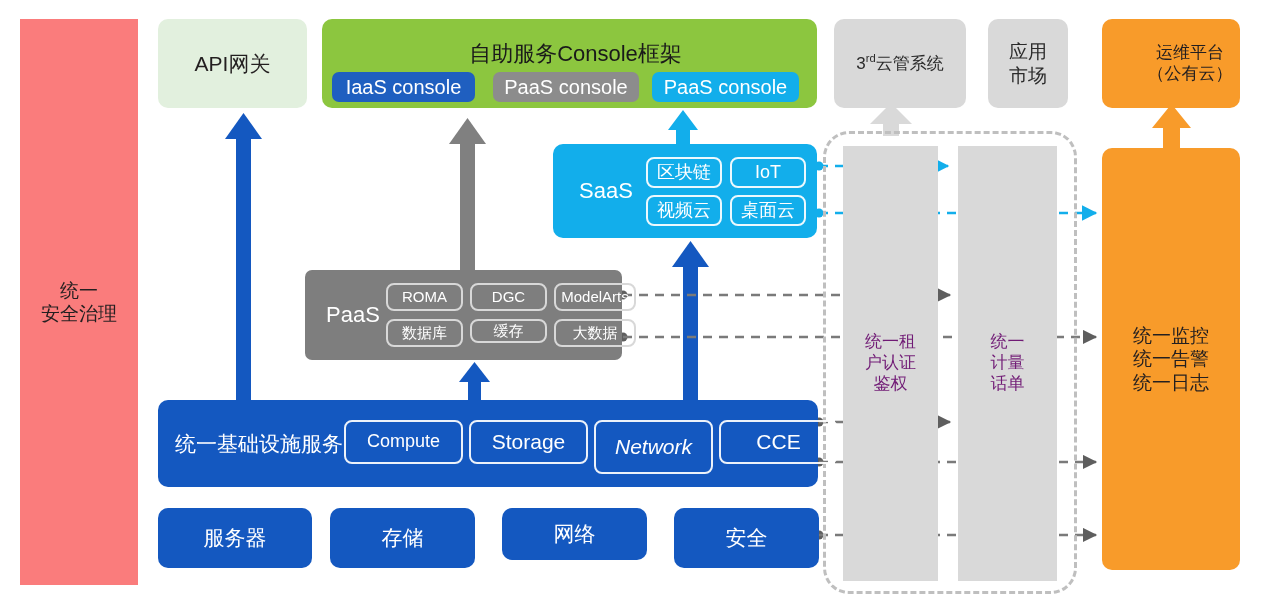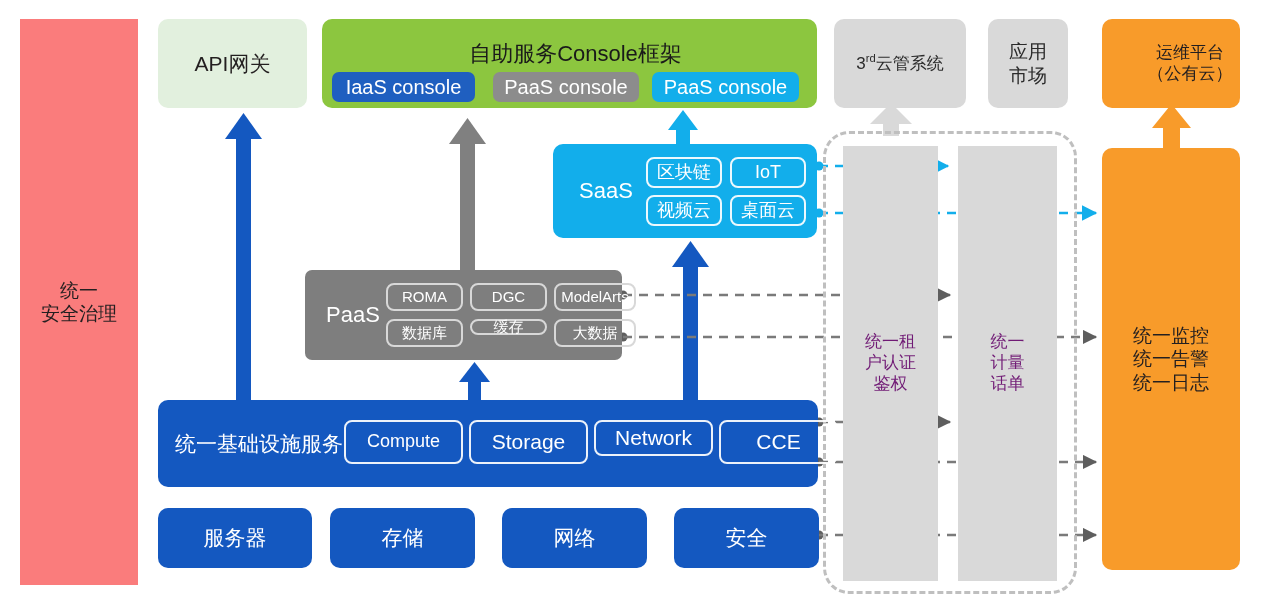--- a/index.html
+++ b/index.html
@@ -154,35 +154,35 @@
     <span class="sub-chip" style="left:93px;top:51px;width:76px;height:31px;font-size:18px;">视频云</span>
     <span class="sub-chip" style="left:177px;top:51px;width:76px;height:31px;font-size:18px;">桌面云</span>
   </div>
 
   <div class="box paas-panel rnd" style="left:305px;top:270px;width:317px;height:90px;border-radius:7px;">
     <span class="panel-label" style="left:8px;top:0;width:80px;height:90px;font-size:22px;">PaaS</span>
     <span class="sub-chip dark" style="left:81px;top:13px;width:77px;height:28px;font-size:15px;">ROMA</span>
     <span class="sub-chip dark" style="left:165px;top:13px;width:77px;height:28px;font-size:15px;">DGC</span>
     <span class="sub-chip dark" style="left:249px;top:13px;width:82px;height:28px;font-size:15px;">ModelArts</span>
     <span class="sub-chip dark" style="left:81px;top:49px;width:77px;height:28px;font-size:15px;">数据库</span>
-    <span class="sub-chip dark" style="left:165px;top:49px;width:77px;height:16px;font-size:15px;text-align:right;">缓存</span>
+    <span class="sub-chip dark" style="left:165px;top:49px;width:77px;height:24px;font-size:15px;text-align:right;">缓存</span>
     <span class="sub-chip dark" style="left:249px;top:49px;width:82px;height:28px;font-size:15px;">大数据</span>
   </div>
 
   <div class="box infra-panel rnd" style="left:158px;top:400px;width:660px;height:87px;">
     <span class="panel-label" style="left:12px;top:0;width:178px;height:87px;font-size:21px;">统一基础设施服务</span>
     <span class="sub-chip" style="left:186px;top:20px;width:119px;height:44px;font-size:18px;">Compute</span>
     <span class="sub-chip" style="left:311px;top:20px;width:119px;height:44px;font-size:21px;">Storage</span>
-    <span class="sub-chip" style="left:436px;top:20px;width:119px;height:36px;font-size:21px;">Network</span>
+    <span class="sub-chip" style="left:436px;top:20px;width:119px;height:54px;font-size:21px;font-style:italic;">Network</span>
     <span class="sub-chip" style="left:561px;top:20px;width:119px;height:44px;font-size:21px;">CCE</span>
   </div>
 
   <div class="box bottom-card rnd" style="left:158px;top:508px;width:154px;height:60px;">服务器</div>
   <div class="box bottom-card rnd" style="left:330px;top:508px;width:145px;height:60px;">存储</div>
-  <div class="box bottom-card rnd" style="left:502px;top:508px;width:145px;height:60px;">网络</div>
+  <div class="box bottom-card rnd" style="left:502px;top:508px;width:145px;height:52px;">网络</div>
   <div class="box bottom-card rnd" style="left:674px;top:508px;width:145px;height:60px;">安全</div>
 
   <div class="box graycol lbl" style="left:843px;top:146px;width:95px;height:435px;">统一租
 户认证
 鉴权</div>
   <div class="box graycol lbl" style="left:958px;top:146px;width:99px;height:435px;">统一
 计量
 话单</div>
 
   <div class="box monitor rnd lbl" style="left:1102px;top:148px;width:138px;height:422px;">统一监控

